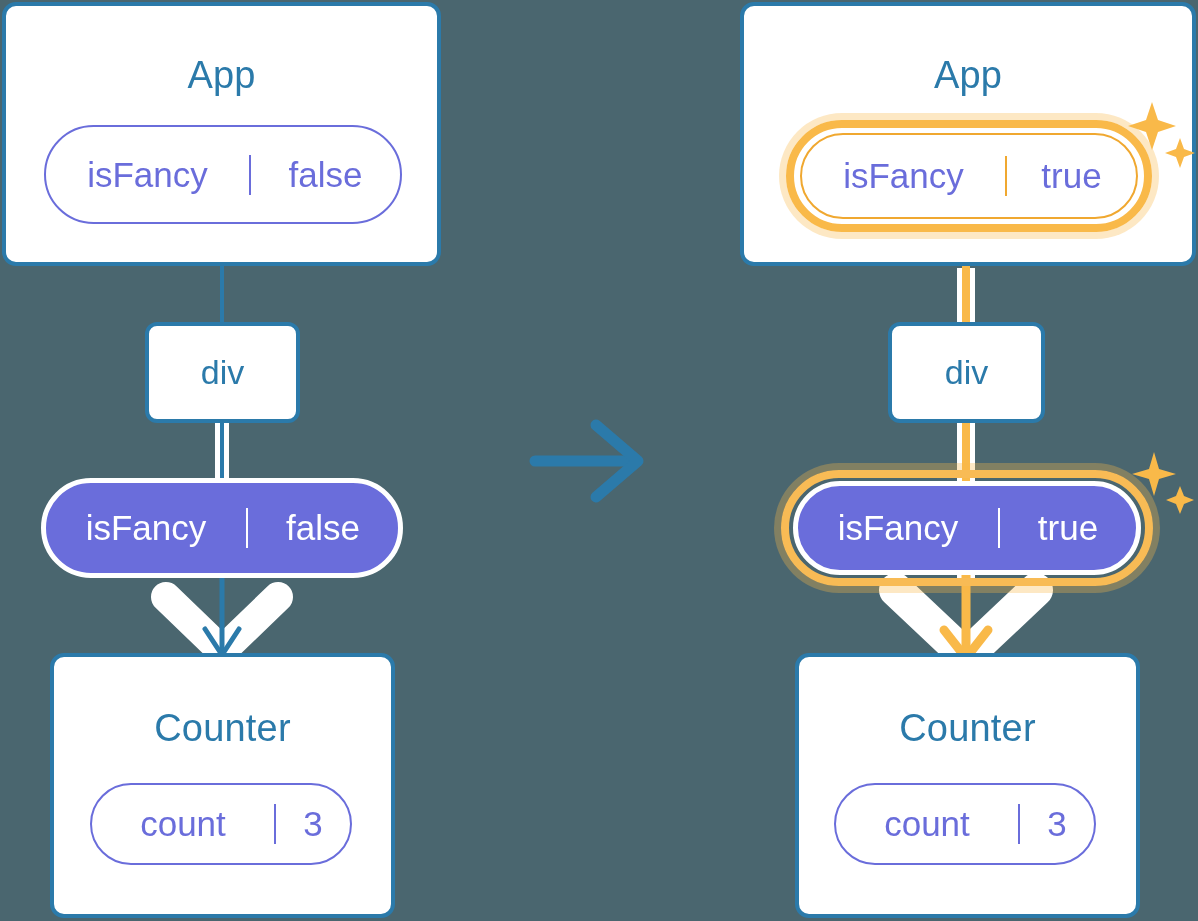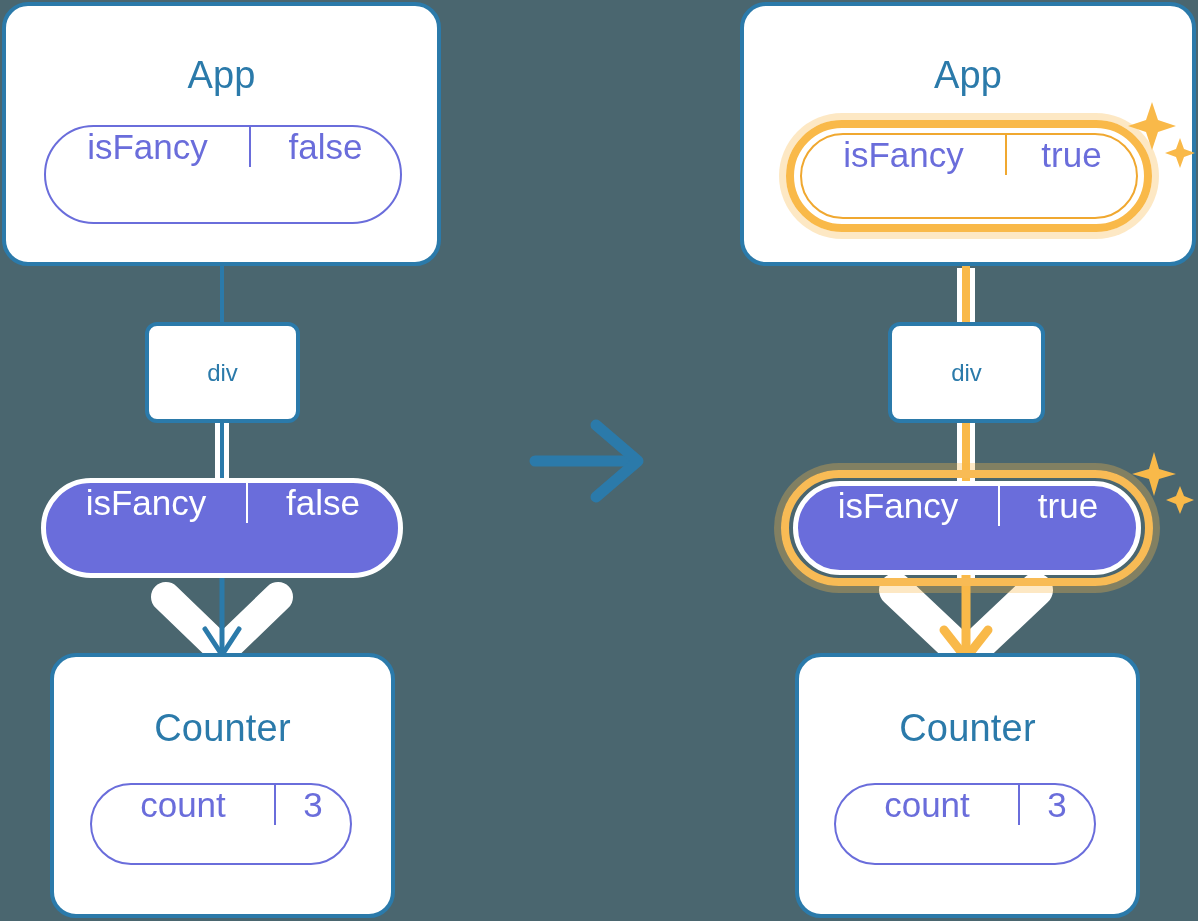--- a/index.html
+++ b/index.html
@@ -20,21 +20,21 @@
     left: 0;
     top: 0;
     width: 1198px;
     height: 921px;
   }
   
   .comp-box {
     position: absolute;
     background: #ffffff;
     border: 4px solid #2b7aaa;
-    border-radius: 26px;
+    border-radius: 14px;
     box-sizing: border-box;
   }
   .comp-title {
     position: absolute;
     left: 0;
     right: 0;
     text-align: center;
     color: #2b7aaa;
     font-size: 38px;
     font-weight: 400;
@@ -43,28 +43,28 @@
   .tag-box {
     position: absolute;
     background: #ffffff;
     border: 4px solid #2b7aaa;
     border-radius: 12px;
     box-sizing: border-box;
     display: flex;
     align-items: center;
     justify-content: center;
     color: #2b7aaa;
-    font-size: 24px;
+    font-size: 34px;
   }
   
   .pill {
     position: absolute;
     box-sizing: border-box;
     display: flex;
-    align-items: flex-start;
+    align-items: center;
     border-radius: 999px;
     overflow: hidden;
   }
   .pill-outline {
     border: 2px solid #6a6ddb;
     background: transparent;
   }
   .pill-outline .pill-key,
   .pill-outline .pill-val {
     color: #6a6ddb;

